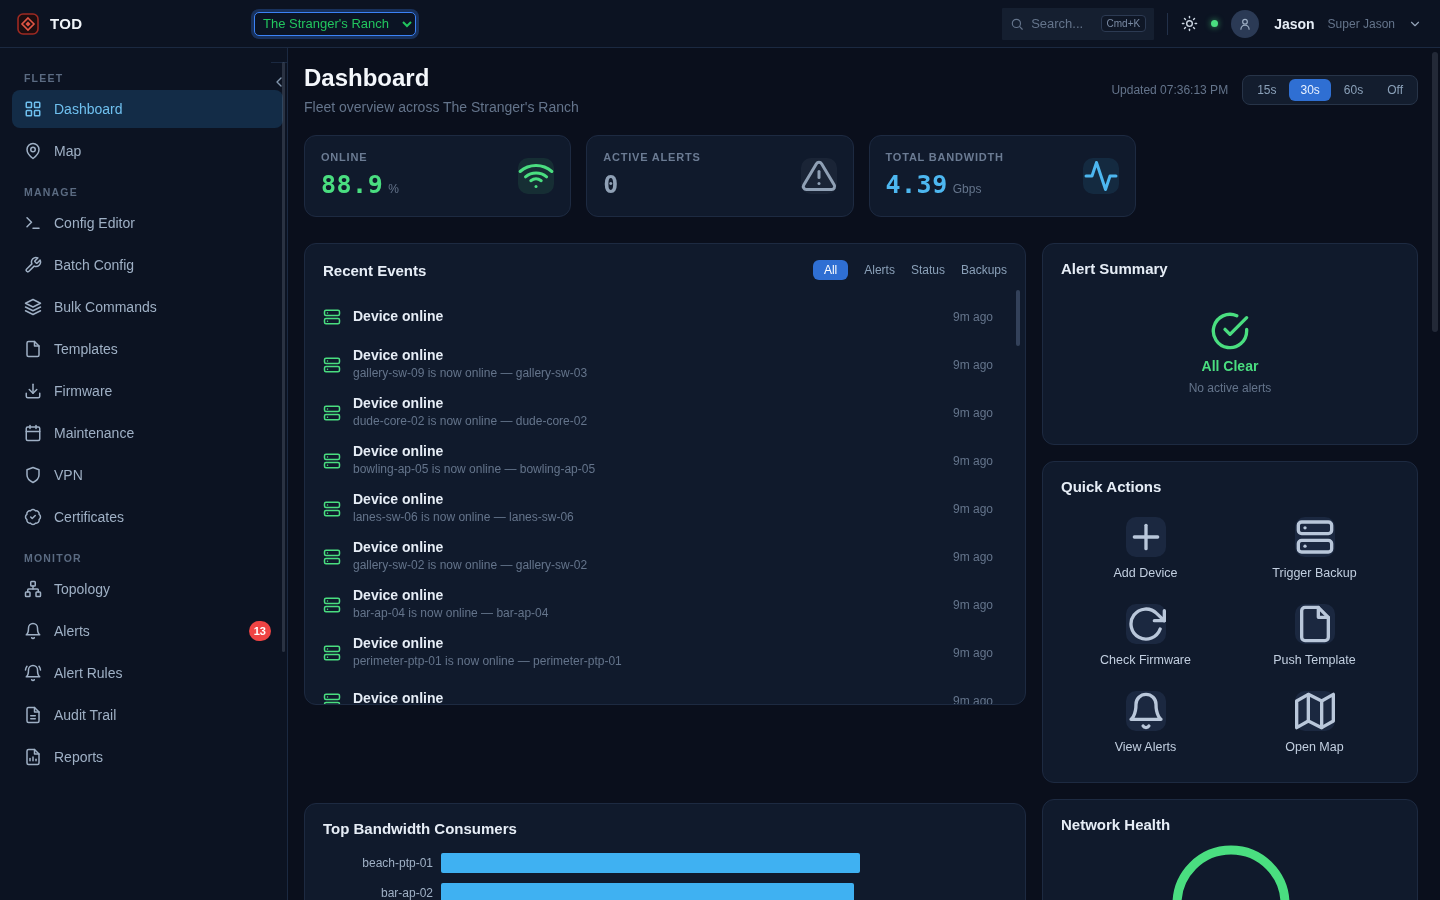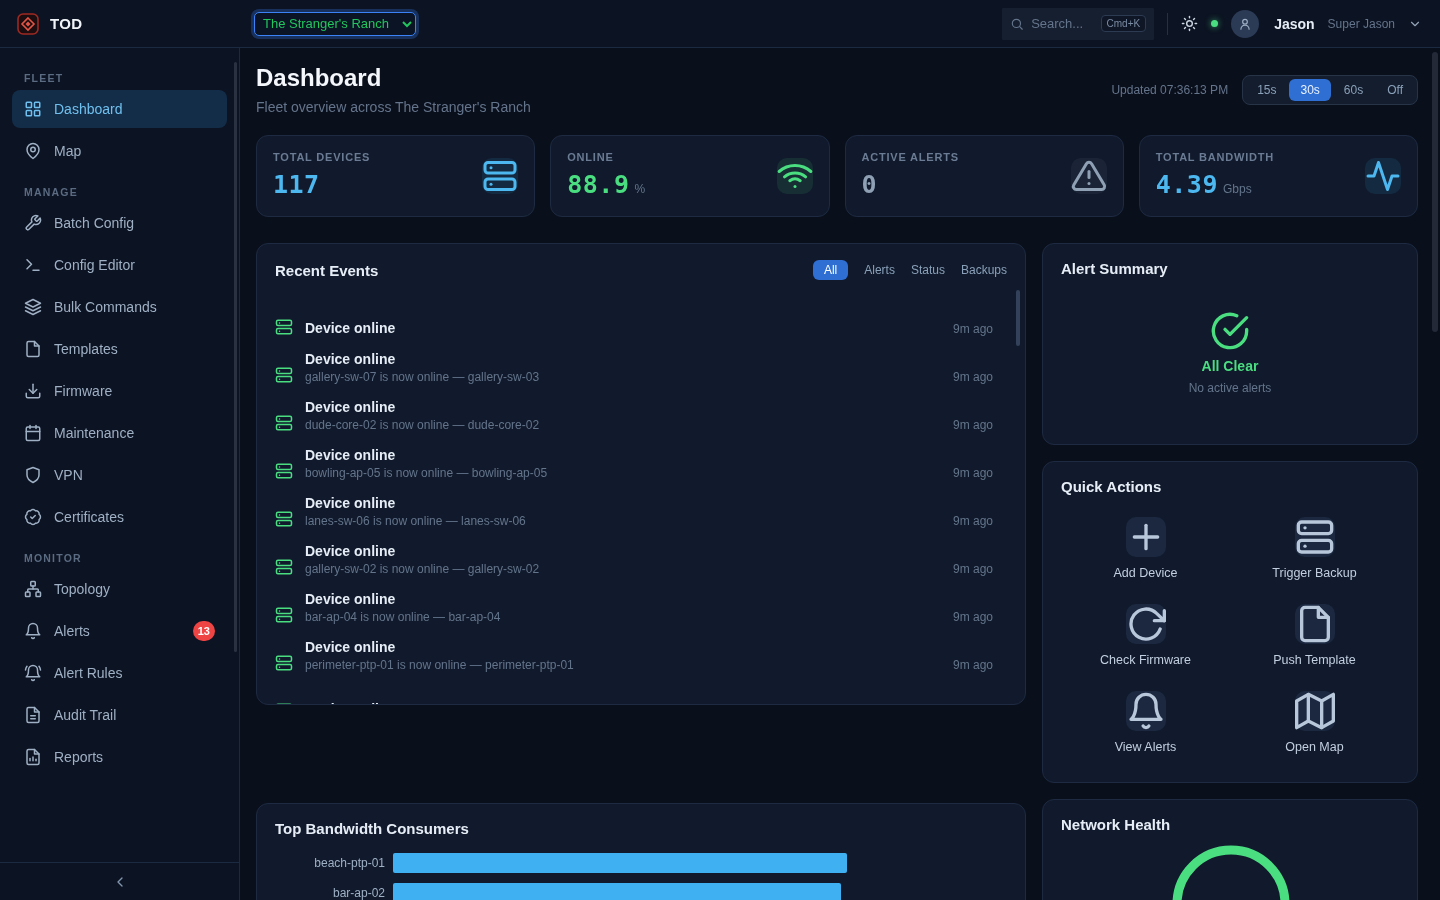--- a/index.html
+++ b/index.html
@@ -53,22 +53,22 @@
   .avatar .usr { width: 14px; height: 14px; color: #9fb0c5; }
   .user-name { font-size: 14px; font-weight: 600; color: #e6edf6; margin-left: 2px; }
   .user-role { font-size: 12px; color: #64748b; }
   .caret-ic { width: 14px; height: 14px; color: #94a3b8; }
 
   
   .layout { display: flex; height: 852px; }
 
   
   .sidebar {
-    width: 240px; flex: none; background: #0c1322; border-right: 1px solid #1b2941;
-    display: flex; flex-direction: column; padding: 14px 12px 0; position: relative; overflow: hidden;
+    width: 288px; flex: none; background: #0c1322; border-right: 1px solid #1b2941;
+    display: flex; flex-direction: row; padding: 14px 12px 0; position: relative; overflow: hidden;
   }
   .nav { flex: 1; min-height: 0; overflow: hidden; }
   .nav-sec {
     font-size: 10.5px; font-weight: 700; letter-spacing: 1.2px; color: #5b6b82;
     margin: 16px 12px 6px;
   }
   .nav-sec:first-child { margin-top: 10px; }
   .nav-item {
     height: 38px; display: flex; align-items: center; gap: 12px; padding: 0 12px;
     border-radius: 8px; color: #9fb0c5; font-size: 14px; margin-bottom: 4px; cursor: pointer;
@@ -128,21 +128,21 @@
   .content-grid { display: grid; grid-template-columns: 1fr 376px; gap: 16px; align-items: start; margin-top: 26px; }
   .card-title { font-size: 15px; font-weight: 600; color: #e6edf6; }
   .card-head { display: flex; align-items: center; justify-content: space-between; }
 
   
   .events-card { height: 462px; padding: 16px 18px 0; position: relative; overflow: hidden; }
   .tabs { display: flex; align-items: center; gap: 16px; }
   .tab { font-size: 12px; color: #8aa0b8; }
   .tab.active { background: #2f6fd3; color: #fff; padding: 3px 11px; border-radius: 6px; }
   .ev-list { margin-top: 8px; padding-right: 14px; }
-  .ev-row { display: flex; gap: 12px; height: 48px; padding-top: 7px; align-items: flex-end; cursor: pointer; }
+  .ev-row { display: flex; gap: 12px; height: 48px; padding-top: 7px; align-items: center; cursor: pointer; }
   .ev-ic { width: 18px; height: 18px; flex: none; color: #4ade80; margin-top: 2px; display: inline-flex; }
   .ev-ic svg { width: 100%; height: 100%; }
   .ev-body { flex: 1; min-width: 0; }
   .ev-title { font-size: 14px; font-weight: 600; color: #e6edf6; }
   .ev-detail { font-size: 12px; color: #64748b; margin-top: 3px; white-space: nowrap; overflow: hidden; }
   .ev-time { font-size: 12px; color: #64748b; white-space: nowrap; margin-top: 2px; }
   .ev-scrollbar { position: absolute; right: 5px; top: 46px; width: 4px; height: 56px; background: #33415a; border-radius: 2px; cursor: pointer; }
 
   
   .as-card { height: 202px; padding: 16px 18px; display: flex; flex-direction: column; }
@@ -257,33 +257,33 @@
               <path d="M20 10c0 6-8 12-8 12s-8-6-8-12a8 8 0 0 1 16 0z"></path>
               <circle cx="12" cy="10" r="3"></circle>
             </svg>
           </span>
           <span class="nav-lbl">Map</span>
         </div>
         <div class="nav-sec">MANAGE</div>
         <div class="nav-item">
           <span class="nav-ic">
             <svg viewBox="0 0 24 24" fill="none" stroke="currentColor" stroke-width="2" stroke-linecap="round" stroke-linejoin="round" style="width:100%;height:100%">
-              <path d="M14.7 6.3a1 1 0 0 0 0 1.4l1.6 1.6a1 1 0 0 0 1.4 0l3.77-3.77a6 6 0 0 1-7.94 7.94l-6.91 6.91a2.12 2.12 0 0 1-3-3l6.91-6.91a6 6 0 0 1 7.94-7.94l-3.76 3.76z"></path>
-            </svg>
-          </span>
-          <span class="nav-lbl">Batch Config</span>
-        </div>
-        <div class="nav-item">
-          <span class="nav-ic">
-            <svg viewBox="0 0 24 24" fill="none" stroke="currentColor" stroke-width="2" stroke-linecap="round" stroke-linejoin="round" style="width:100%;height:100%">
               <polyline points="4 17 10 11 4 5"></polyline>
               <line x1="12" y1="19" x2="20" y2="19"></line>
             </svg>
           </span>
           <span class="nav-lbl">Config Editor</span>
+        </div>
+        <div class="nav-item">
+          <span class="nav-ic">
+            <svg viewBox="0 0 24 24" fill="none" stroke="currentColor" stroke-width="2" stroke-linecap="round" stroke-linejoin="round" style="width:100%;height:100%">
+              <path d="M14.7 6.3a1 1 0 0 0 0 1.4l1.6 1.6a1 1 0 0 0 1.4 0l3.77-3.77a6 6 0 0 1-7.94 7.94l-6.91 6.91a2.12 2.12 0 0 1-3-3l6.91-6.91a6 6 0 0 1 7.94-7.94l-3.76 3.76z"></path>
+            </svg>
+          </span>
+          <span class="nav-lbl">Batch Config</span>
         </div>
         <div class="nav-item">
           <span class="nav-ic">
             <svg viewBox="0 0 24 24" fill="none" stroke="currentColor" stroke-width="2" stroke-linecap="round" stroke-linejoin="round" style="width:100%;height:100%">
               <polygon points="12 2 2 7 12 12 22 7 12 2"></polygon>
               <polyline points="2 17 12 22 22 17"></polyline>
               <polyline points="2 12 12 17 22 12"></polyline>
             </svg>
           </span>
           <span class="nav-lbl">Bulk Commands</span>
@@ -416,34 +416,20 @@
             <button class="seg active">30s</button>
             <button class="seg">60s</button>
             <button class="seg">Off</button>
           </div>
       </div>
     </div>
 
     <div class="stats-row">
         <div class="card stat">
           <div>
-            <div class="stat-label">TOTAL DEVICES</div>
-            <div class="stat-value c-blue">117</div>
-          </div>
-          <div class="stat-ic c-blue">
-            <svg viewBox="0 0 24 24" fill="none" stroke="currentColor" stroke-width="2" stroke-linecap="round" stroke-linejoin="round" style="width:100%;height:100%">
-              <rect x="2" y="3" width="20" height="7" rx="2"></rect>
-              <rect x="2" y="14" width="20" height="7" rx="2"></rect>
-              <line x1="6" y1="6.5" x2="6.01" y2="6.5"></line>
-              <line x1="6" y1="17.5" x2="6.01" y2="17.5"></line>
-            </svg>
-          </div>
-        </div>
-        <div class="card stat">
-          <div>
             <div class="stat-label">ONLINE</div>
             <div class="stat-value c-green">88.9<span class="stat-unit">%</span></div>
           </div>
           <div class="stat-ic c-green">
             <svg viewBox="0 0 24 24" fill="none" stroke="currentColor" stroke-width="2" stroke-linecap="round" stroke-linejoin="round" style="width:100%;height:100%">
               <path d="M1.42 9a16 16 0 0 1 21.16 0"></path>
               <path d="M5 12.55a11 11 0 0 1 14.08 0"></path>
               <path d="M8.53 15.11a6 6 0 0 1 6.95 0"></path>
               <line x1="12" y1="19" x2="12.01" y2="19"></line>
             </svg>
@@ -506,21 +492,21 @@
                 <span class="ev-ic">
                   <svg viewBox="0 0 24 24" fill="none" stroke="currentColor" stroke-width="2" stroke-linecap="round" stroke-linejoin="round" style="width:100%;height:100%">
                     <rect x="2" y="3" width="20" height="7" rx="2"></rect>
                     <rect x="2" y="14" width="20" height="7" rx="2"></rect>
                     <line x1="6" y1="6.5" x2="6.01" y2="6.5"></line>
                     <line x1="6" y1="17.5" x2="6.01" y2="17.5"></line>
                   </svg>
                 </span>
                 <div class="ev-body">
                   <div class="ev-title">Device online</div>
-                  <div class="ev-detail">gallery-sw-07 is now online — gallery-sw-03</div>
+                  <div class="ev-detail">gallery-sw-09 is now online — gallery-sw-03</div>
                 </div>
                 <span class="ev-time">9m ago</span>
               </div>
               <div class="ev-row">
                 <span class="ev-ic">
                   <svg viewBox="0 0 24 24" fill="none" stroke="currentColor" stroke-width="2" stroke-linecap="round" stroke-linejoin="round" style="width:100%;height:100%">
                     <rect x="2" y="3" width="20" height="7" rx="2"></rect>
                     <rect x="2" y="14" width="20" height="7" rx="2"></rect>
                     <line x1="6" y1="6.5" x2="6.01" y2="6.5"></line>
                     <line x1="6" y1="17.5" x2="6.01" y2="17.5"></line>

